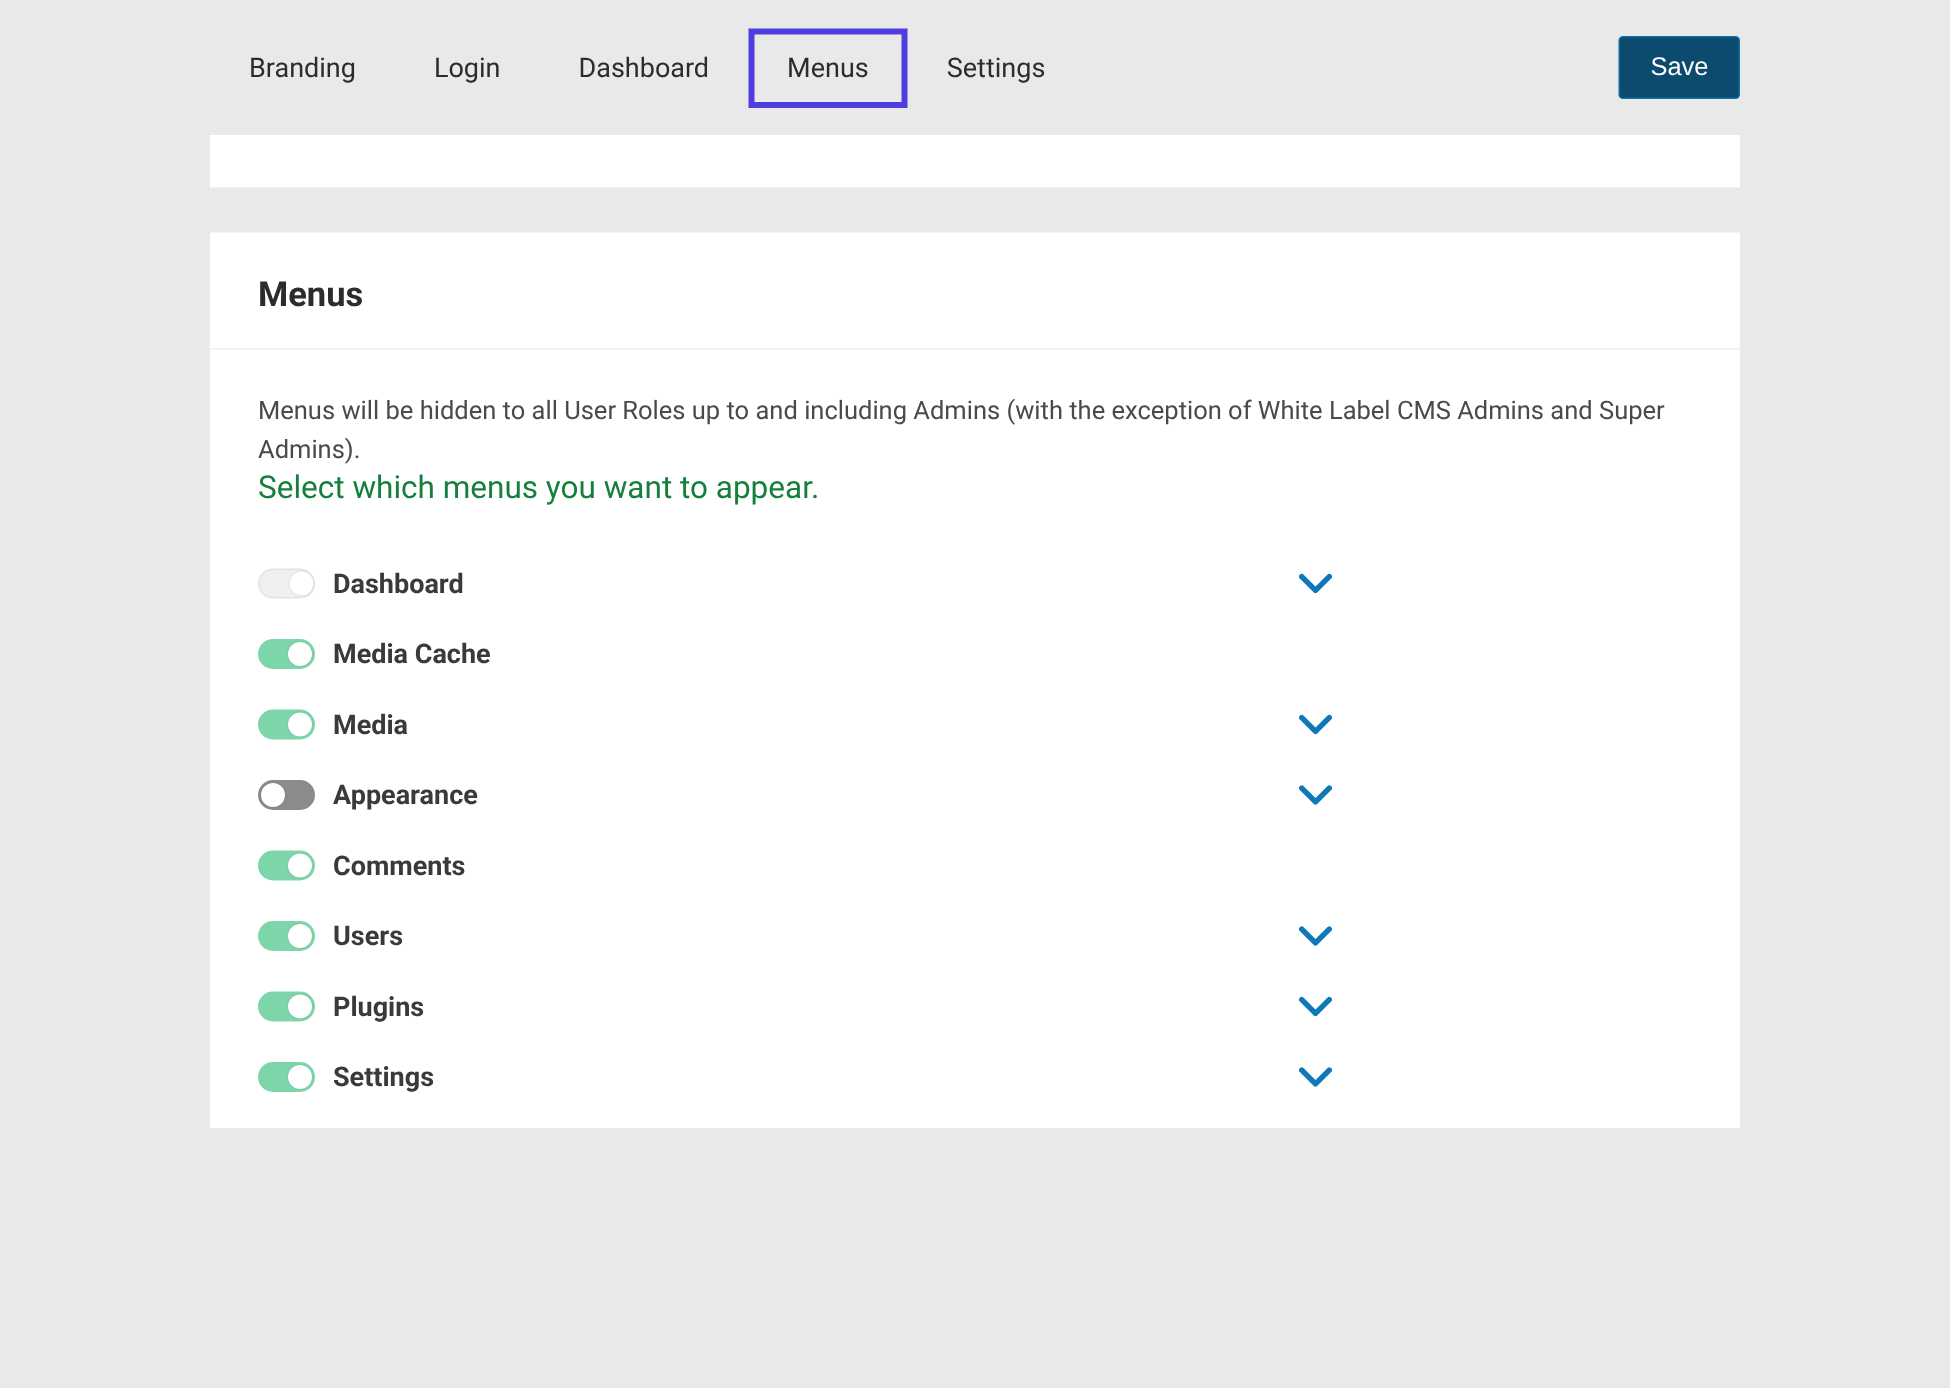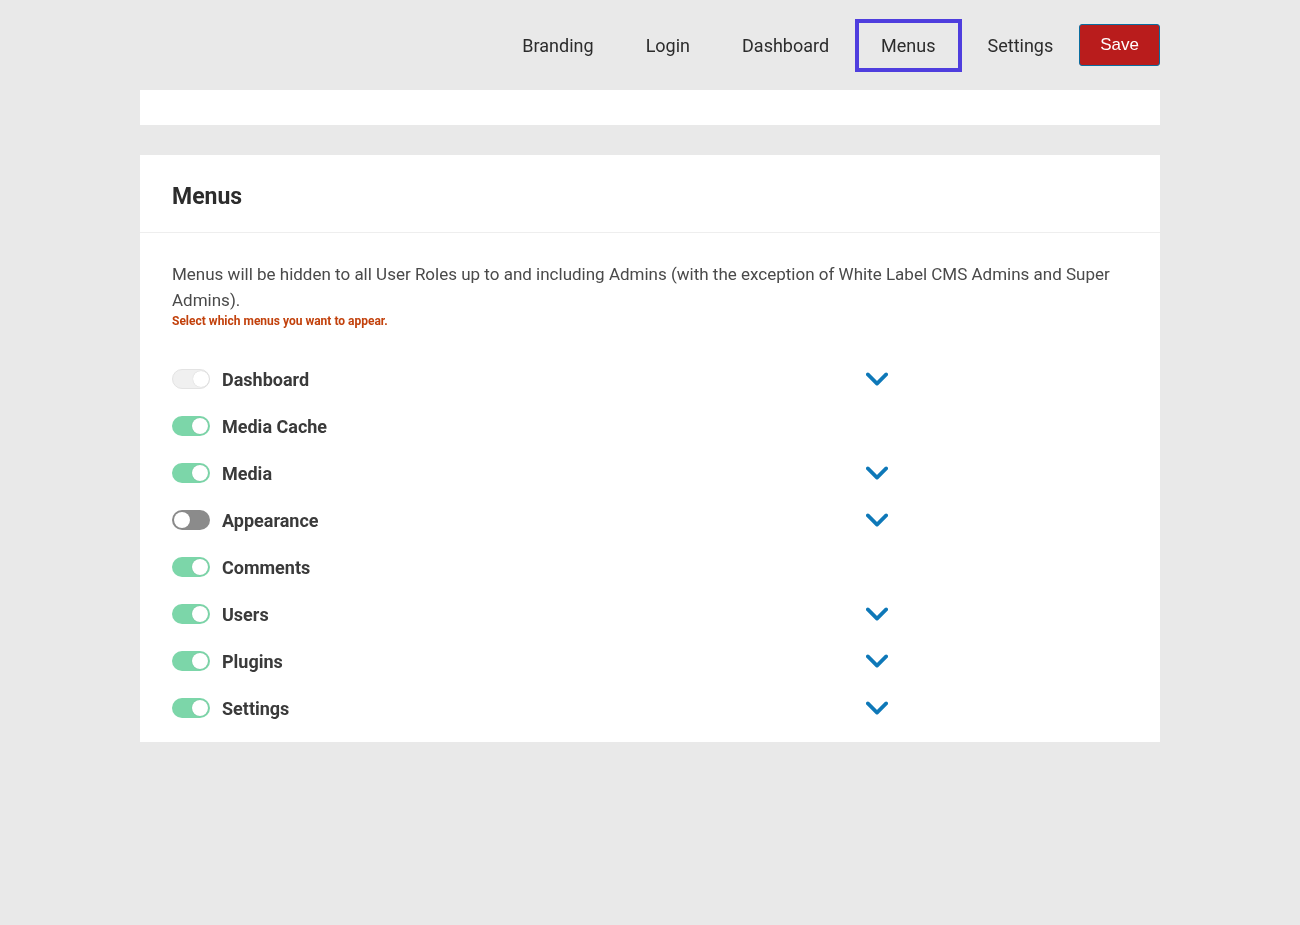--- a/index.html
+++ b/index.html
@@ -7,42 +7,42 @@
       font-family: -apple-system, BlinkMacSystemFont, "Segoe UI", Roboto, Helvetica, Arial, sans-serif;
       background: #e9e9e9;
       color: #2c2c2c;
       width: 1300px;
       height: 925px;
       overflow: hidden;
     }
     .header-bar {
       display: flex;
       align-items: center;
-      justify-content: flex-end;
+      justify-content: space-between;
       padding: 0 140px 0 140px;
       height: 90px;
     }
     .nav-tabs {
       display: flex;
       align-items: center;
       gap: 0;
     }
     .nav-tab {
       font-size: 18px;
       color: #2c2c2c;
       padding: 12px 22px;
       cursor: pointer;
       border: 4px solid transparent;
       background: transparent;
     }
     .nav-tab.active {
       border: 4px solid #4f3ede;
     }
     .save-btn {
-      background: #b91c1c;
+      background: #0c4a6e;
       color: #fff;
       border: 1px solid #0a6ea0;
       padding: 10px 20px;
       font-size: 17px;
       border-radius: 3px;
       cursor: pointer;
     }
     .spacer-block {
       background: #fff;
       margin: 0 140px;
@@ -63,24 +63,23 @@
     }
     .panel-body {
       padding: 28px 32px 10px 32px;
     }
     .desc {
       font-size: 17px;
       color: #4a4a4a;
       line-height: 1.55;
     }
     .select-text {
-      font-size: 12px;
-      color: #c2410c;
+      font-size: 21px;
+      color: #15803d;
       margin-bottom: 28px;
-      font-weight: bold;
     }
     .menu-list {
       display: flex;
       flex-direction: column;
     }
     .menu-row {
       display: flex;
       align-items: center;
       height: 47px;
     }

